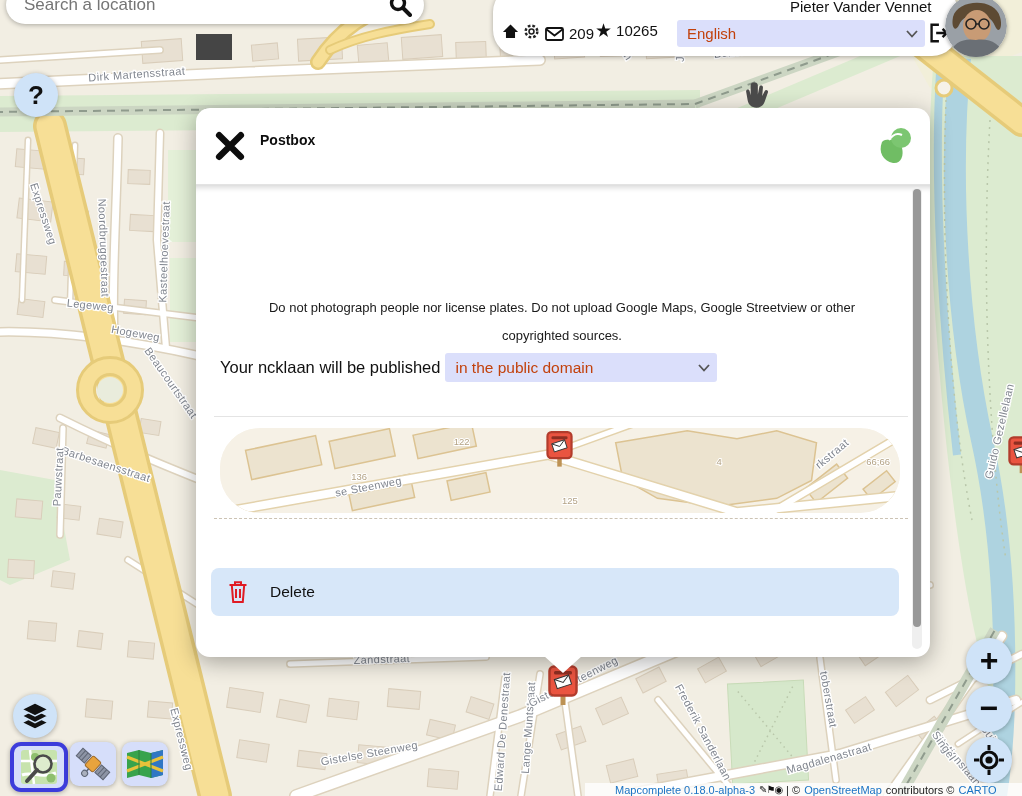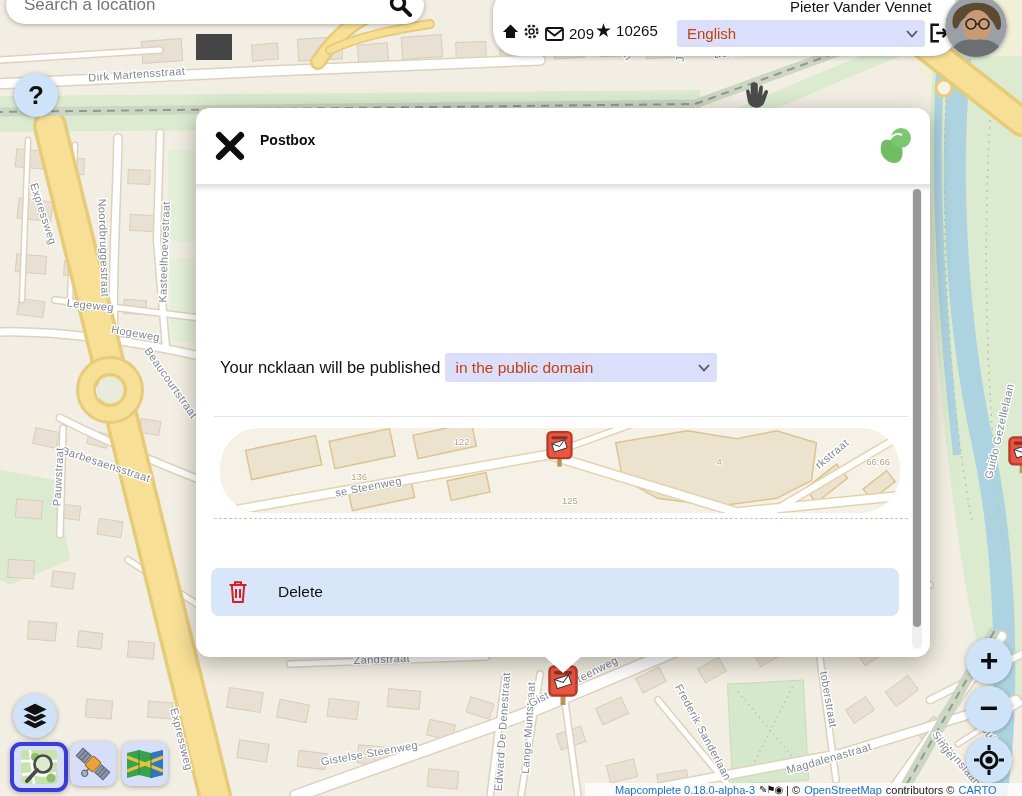--- a/index.html
+++ b/index.html
@@ -50,21 +50,21 @@
   .addimg{left:24px;top:116px;width:676px;height:66px;border:4px solid #000;border-radius:35px;
           background:#fff;display:flex;align-items:center;justify-content:center;gap:14px;cursor:pointer;}
   .addimg span{font-size:21px;font-weight:bold;color:#000;}
   .disclaimer{left:38px;top:186px;width:656px;text-align:center;font-size:13px;line-height:28px;color:#1a1a1a;}
   .license-row{left:24px;top:245px;display:flex;align-items:center;font-size:16.5px;color:#111;}
   .license-row .selectbox{margin-left:5px;width:238px;height:29px;font-size:15.5px;}
   .div1{left:18px;right:22px;top:308px;border-top:1px solid #e4e4e4;}
   .minimap{left:24px;top:320px;width:680px;height:85px;border-radius:40px;overflow:hidden;background:#f6f1e6;}
   .div2{left:18px;right:22px;top:410px;border-top:1px dashed #ccc3b4;}
   .delete-row{left:15px;top:460px;width:688px;height:48px;background:#d7e7f9;border-radius:8px;
-              display:flex;align-items:center;padding-left:17px;gap:30px;cursor:pointer;box-sizing:border-box;}
+              display:flex;align-items:center;padding-left:17px;gap:22px;cursor:pointer;box-sizing:border-box;}
   .delete-row span{font-size:15.5px;color:#111;}
   .scrolltrack{left:716px;top:79px;width:10px;height:462px;background:#efefef;border-radius:5px;}
   .scrollthumb{position:absolute;left:1px;top:2px;width:8px;height:438px;background:#989898;border-radius:4px;}
   .pointer{left:348px;top:548px;width:0;height:0;border-left:19px solid transparent;
            border-right:19px solid transparent;border-top:17px solid #fff;}
   
   .attribution{left:585px;top:783px;right:0;height:13px;background:rgba(255,255,255,.78);z-index:15;
                display:flex;align-items:center;padding-left:30px;gap:4px;font-size:11px;color:#222;white-space:nowrap;}
   .attribution .link{color:#1a73c4;}
   .attr-icons{font-size:10px;color:#111;letter-spacing:-1px;}
@@ -350,20 +350,21 @@
   <div class="abs dlg-title">Postbox</div>
   <svg class="abs dlg-logo" width="36" height="38" viewBox="0 0 36 38">
     <path d="M6,16 C2,26 7,35 17,37 C25,38 28,30 26,22 C24,14 11,11 6,16 Z" fill="#70bd64"></path>
     <circle cx="25" cy="12" r="10" fill="#7cc671"></circle>
     <path d="M13,14 C17,8 22,7 26,9" stroke="#fff" stroke-width="2" fill="none"></path>
   </svg>
 
   <div class="abs dlg-content"></div>
 
 
+  <div class="abs disclaimer">Do not photograph people nor license plates. Do not upload Google Maps, Google Streetview or other copyrighted sources.</div>
 
   <div class="abs license-row">
     <span>Your ncklaan will be published</span>
     <div class="selectbox">
       <span>in the public domain</span>
       <svg class="chev" width="12" height="8" viewBox="0 0 12 8">
           <polyline points="1,1 6,6.5 11,1" fill="none" stroke="#555" stroke-width="1.8"></polyline>
         </svg>
     </div>
   </div>

